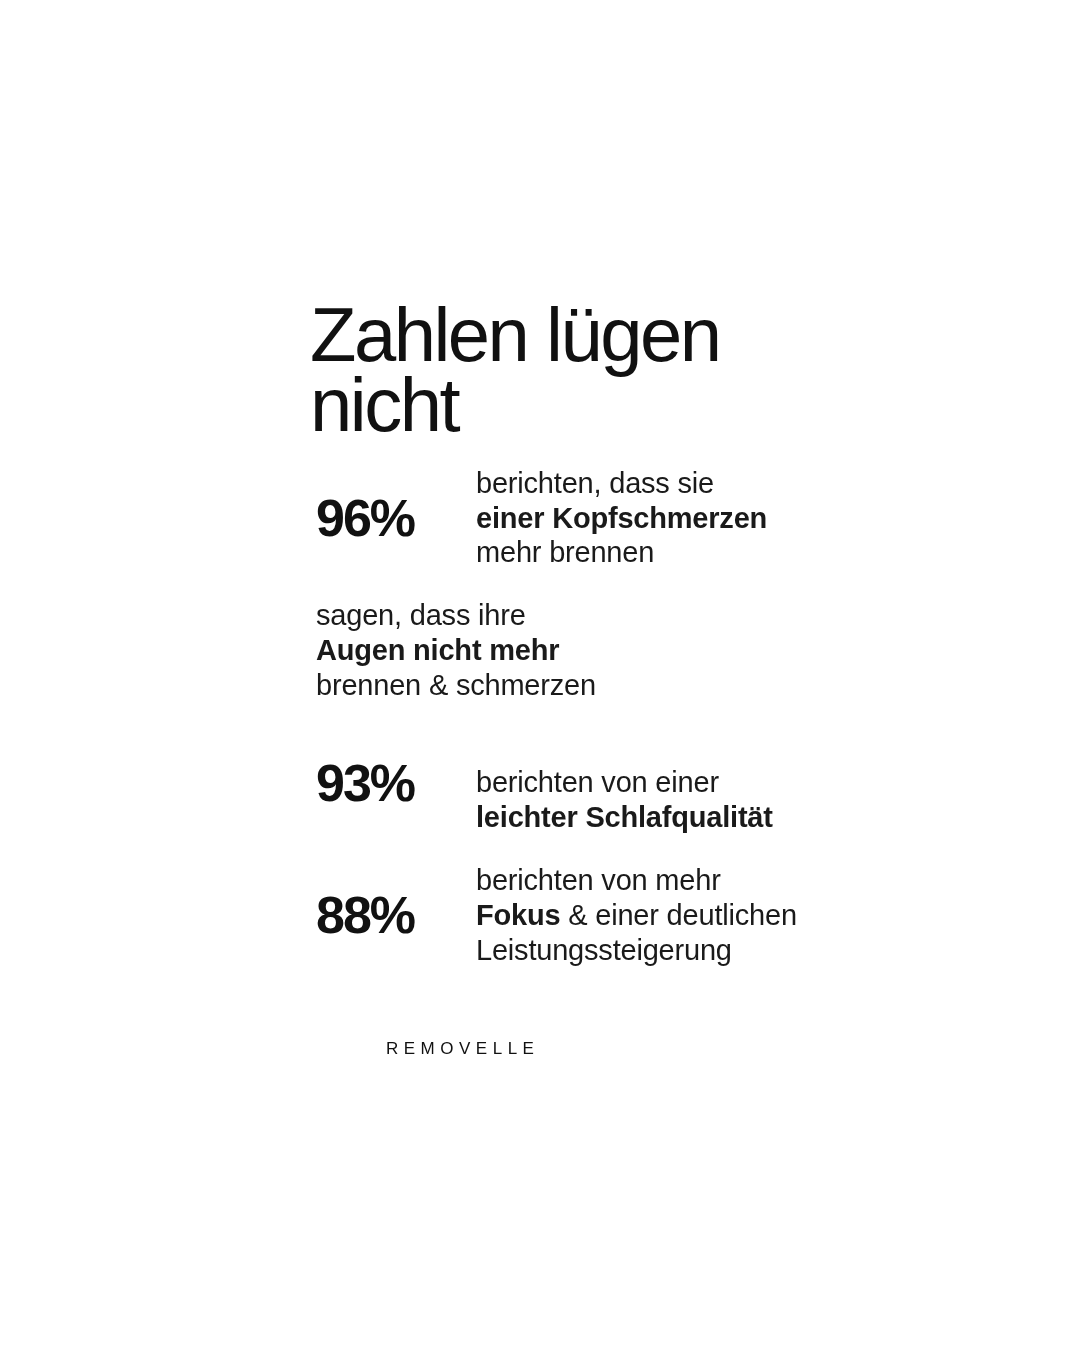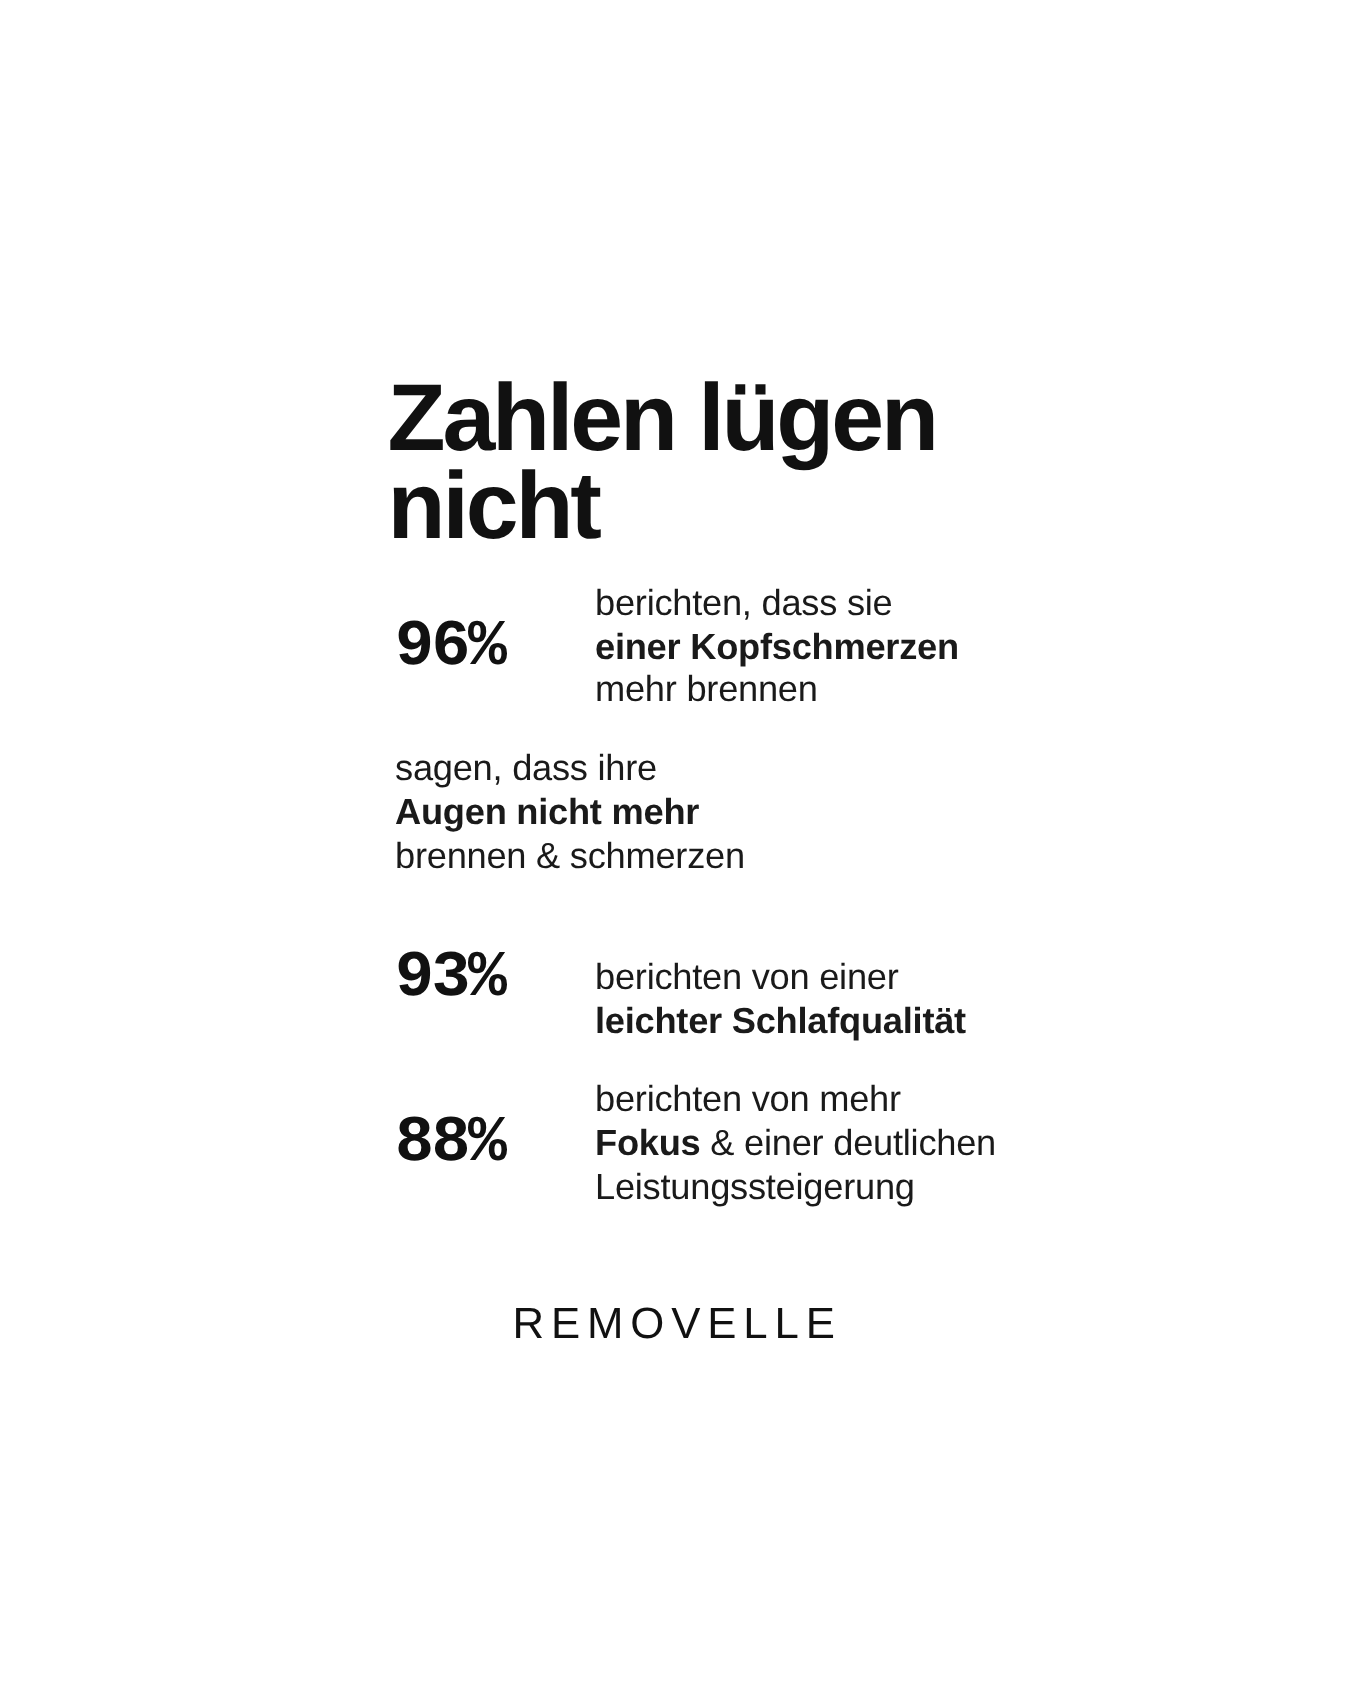--- a/index.html
+++ b/index.html
@@ -24,21 +24,21 @@
 
   .content {
     position: absolute;
     left: 310px;
     top: 300px;
     width: 560px;
   }
 
   .headline {
     font-size: 76px;
-    font-weight: 700;
+    font-weight: 400;
     line-height: 0.92;
     letter-spacing: -2.5px;
     color: #111111;
     margin: 0 0 26px 0;
     white-space: pre-line;
   }
 
   .stats {
     display: flex;
     flex-direction: column;
@@ -54,39 +54,38 @@
 
   .stat-pct {
     font-size: 52px;
     font-weight: 700;
     letter-spacing: -2px;
     line-height: 1;
     color: #111111;
     min-width: 148px;
     text-align: left;
     white-space: nowrap;
-    font-family: Liberation Mono, monospace;
   }
 
   .stat-text {
     font-size: 29px;
     line-height: 1.20;
     color: #1a1a1a;
     font-weight: 400;
     letter-spacing: -0.2px;
   }
 
   .stat-text .b {
     font-weight: 700;
   }
 
   .brand {
     margin-top: 72px;
-    margin-left: 100px;
-    font-size: 35px;
+    margin-left: 76px;
+    font-size: 17px;
     letter-spacing: 5.5px;
     font-weight: 400;
     color: #111111;
   }
 </style>
 </head>
 <body>
 
 <div class="poster">
   <div class="content">

